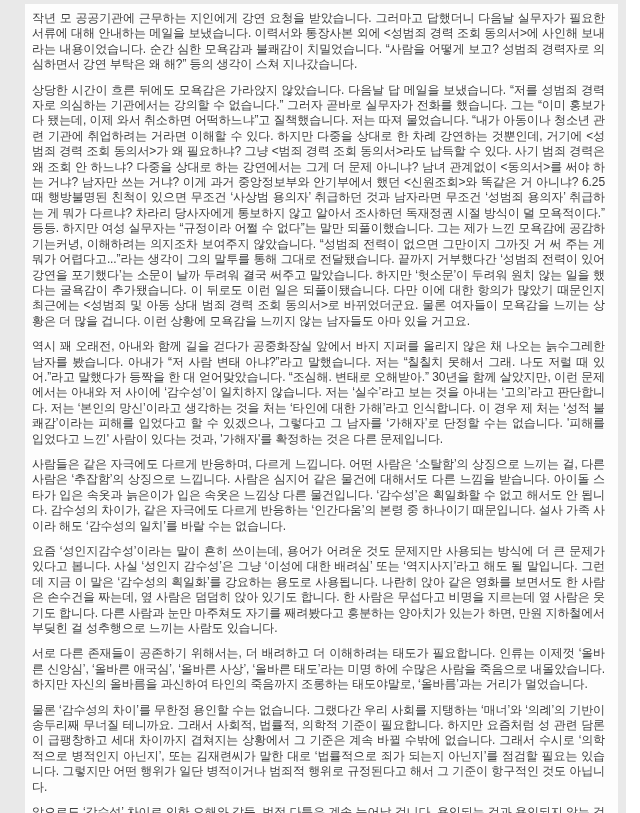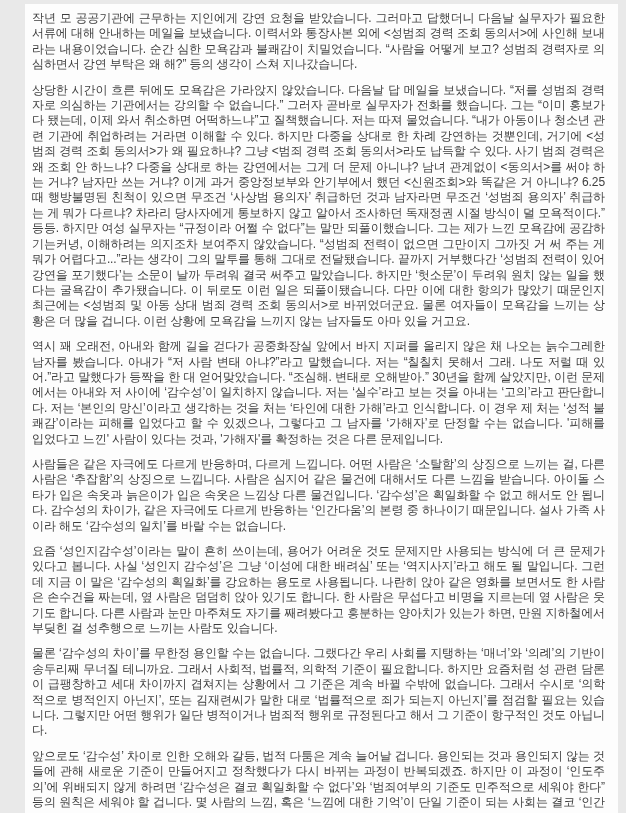--- a/index.html
+++ b/index.html
@@ -41,17 +41,18 @@
 <body>
 
 <div class="screen">
   <div class="page">
     <div class="article">
       <p>작년 모 공공기관에 근무하는 지인에게 강연 요청을 받았습니다. 그러마고 답했더니 다음날 실무자가 필요한 서류에 대해 안내하는 메일을 보냈습니다. 이력서와 통장사본 외에 &lt;성범죄 경력 조회 동의서&gt;에 사인해 보내라는 내용이었습니다. 순간 심한 모욕감과 불쾌감이 치밀었습니다. “사람을 어떻게 보고? 성범죄 경력자로 의심하면서 강연 부탁은 왜 해?” 등의 생각이 스쳐 지나갔습니다.</p>
       <p>상당한 시간이 흐른 뒤에도 모욕감은 가라앉지 않았습니다. 다음날 답 메일을 보냈습니다. “저를 성범죄 경력자로 의심하는 기관에서는 강의할 수 없습니다.” 그러자 곧바로 실무자가 전화를 했습니다. 그는 “이미 홍보가 다 됐는데, 이제 와서 취소하면 어떡하느냐”고 질책했습니다. 저는 따져 물었습니다. “내가 아동이나 청소년 관련 기관에 취업하려는 거라면 이해할 수 있다. 하지만 다중을 상대로 한 차례 강연하는 것뿐인데, 거기에 &lt;성범죄 경력 조회 동의서&gt;가 왜 필요하냐? 그냥 &lt;범죄 경력 조회 동의서&gt;라도 납득할 수 있다. 사기 범죄 경력은 왜 조회 안 하느냐? 다중을 상대로 하는 강연에서는 그게 더 문제 아니냐? 남녀 관계없이 &lt;동의서&gt;를 써야 하는 거냐? 남자만 쓰는 거냐? 이게 과거 중앙정보부와 안기부에서 했던 &lt;신원조회&gt;와 똑같은 거 아니냐? 6.25 때 행방불명된 친척이 있으면 무조건 ‘사상범 용의자’ 취급하던 것과 남자라면 무조건 ‘성범죄 용의자’ 취급하는 게 뭐가 다르냐? 차라리 당사자에게 통보하지 않고 알아서 조사하던 독재정권 시절 방식이 덜 모욕적이다.” 등등. 하지만 여성 실무자는 “규정이라 어쩔 수 없다”는 말만 되풀이했습니다. 그는 제가 느낀 모욕감에 공감하기는커녕, 이해하려는 의지조차 보여주지 않았습니다. “성범죄 전력이 없으면 그만이지 그까짓 거 써 주는 게 뭐가 어렵다고...”라는 생각이 그의 말투를 통해 그대로 전달됐습니다. 끝까지 거부했다간 ‘성범죄 전력이 있어 강연을 포기했다’는 소문이 날까 두려워 결국 써주고 말았습니다. 하지만 ‘헛소문’이 두려워 원치 않는 일을 했다는 굴욕감이 추가됐습니다. 이 뒤로도 이런 일은 되풀이됐습니다. 다만 이에 대한 항의가 많았기 때문인지 최근에는 &lt;성범죄 및 아동 상대 범죄 경력 조회 동의서&gt;로 바뀌었더군요. 물론 여자들이 모욕감을 느끼는 상황은 더 많을 겁니다. 이런 상황에 모욕감을 느끼지 않는 남자들도 아마 있을 거고요.</p>
       <p>역시 꽤 오래전, 아내와 함께 길을 걷다가 공중화장실 앞에서 바지 지퍼를 올리지 않은 채 나오는 늙수그레한 남자를 봤습니다. 아내가 “저 사람 변태 아냐?”라고 말했습니다. 저는 “칠칠치 못해서 그래. 나도 저럴 때 있어.”라고 말했다가 등짝을 한 대 얻어맞았습니다. “조심해. 변태로 오해받아.” 30년을 함께 살았지만, 이런 문제에서는 아내와 저 사이에 ‘감수성’이 일치하지 않습니다. 저는 ‘실수’라고 보는 것을 아내는 ‘고의’라고 판단합니다. 저는 ‘본인의 망신’이라고 생각하는 것을 처는 ‘타인에 대한 가해’라고 인식합니다. 이 경우 제 처는 ‘성적 불쾌감’이라는 피해를 입었다고 할 수 있겠으나, 그렇다고 그 남자를 ‘가해자’로 단정할 수는 없습니다. '피해를 입었다고 느낀' 사람이 있다는 것과, '가해자'를 확정하는 것은 다른 문제입니다.</p>
       <p>사람들은 같은 자극에도 다르게 반응하며, 다르게 느낍니다. 어떤 사람은 ‘소탈함’의 상징으로 느끼는 걸, 다른 사람은 ‘추잡함’의 상징으로 느낍니다. 사람은 심지어 같은 물건에 대해서도 다른 느낌을 받습니다. 아이돌 스타가 입은 속옷과 늙은이가 입은 속옷은 느낌상 다른 물건입니다. ‘감수성’은 획일화할 수 없고 해서도 안 됩니다. 감수성의 차이가, 같은 자극에도 다르게 반응하는 ‘인간다움’의 본령 중 하나이기 때문입니다. 설사 가족 사이라 해도 ‘감수성의 일치’를 바랄 수는 없습니다.</p>
       <p>요즘 ‘성인지감수성’이라는 말이 흔히 쓰이는데, 용어가 어려운 것도 문제지만 사용되는 방식에 더 큰 문제가 있다고 봅니다. 사실 ‘성인지 감수성’은 그냥 ‘이성에 대한 배려심’ 또는 ‘역지사지’라고 해도 될 말입니다. 그런데 지금 이 말은 ‘감수성의 획일화’를 강요하는 용도로 사용됩니다. 나란히 앉아 같은 영화를 보면서도 한 사람은 손수건을 짜는데, 옆 사람은 덤덤히 앉아 있기도 합니다. 한 사람은 무섭다고 비명을 지르는데 옆 사람은 웃기도 합니다. 다른 사람과 눈만 마주쳐도 자기를 째려봤다고 흥분하는 양아치가 있는가 하면, 만원 지하철에서 부딪힌 걸 성추행으로 느끼는 사람도 있습니다.</p>
+      <p>서로 다른 존재들이 공존하기 위해서는, 더 배려하고 더 이해하려는 태도가 필요합니다. 인류는 이제껏 ‘올바른 신앙심’, ‘올바른 애국심’, ‘올바른 사상’, ‘올바른 태도’라는 미명 하에 수많은 사람을 죽음으로 내몰았습니다. 하지만 자신의 올바름을 과신하여 타인의 죽음까지 조롱하는 태도야말로, ‘올바름’과는 거리가 멀었습니다.</p>
       <p>물론 ‘감수성의 차이’를 무한정 용인할 수는 없습니다. 그랬다간 우리 사회를 지탱하는 ‘매너’와 ‘의례’의 기반이 송두리째 무너질 테니까요. 그래서 사회적, 법률적, 의학적 기준이 필요합니다. 하지만 요즘처럼 성 관련 담론이 급팽창하고 세대 차이까지 겹쳐지는 상황에서 그 기준은 계속 바뀔 수밖에 없습니다. 그래서 수시로 ‘의학적으로 병적인지 아닌지’, 또는 김재련씨가 말한 대로 ‘법률적으로 죄가 되는지 아닌지’를 점검할 필요는 있습니다. 그렇지만 어떤 행위가 일단 병적이거나 범죄적 행위로 규정된다고 해서 그 기준이 항구적인 것도 아닙니다.</p>
       <p>앞으로도 ‘감수성’ 차이로 인한 오해와 갈등, 법적 다툼은 계속 늘어날 겁니다. 용인되는 것과 용인되지 않는 것들에 관해 새로운 기준이 만들어지고 정착했다가 다시 바뀌는 과정이 반복되겠죠. 하지만 이 과정이 ‘인도주의’에 위배되지 않게 하려면 ‘감수성은 결코 획일화할 수 없다’와 ‘범죄여부의 기준도 민주적으로 세워야 한다” 등의 원칙은 세워야 할 겁니다. 몇 사람의 느낌, 혹은 ‘느낌에 대한 기억’이 단일 기준이 되는 사회는 결코 ‘인간의 사회’가 아닙니다.</p>
     </div>
   </div>
 </div>
 
 </body></html>

